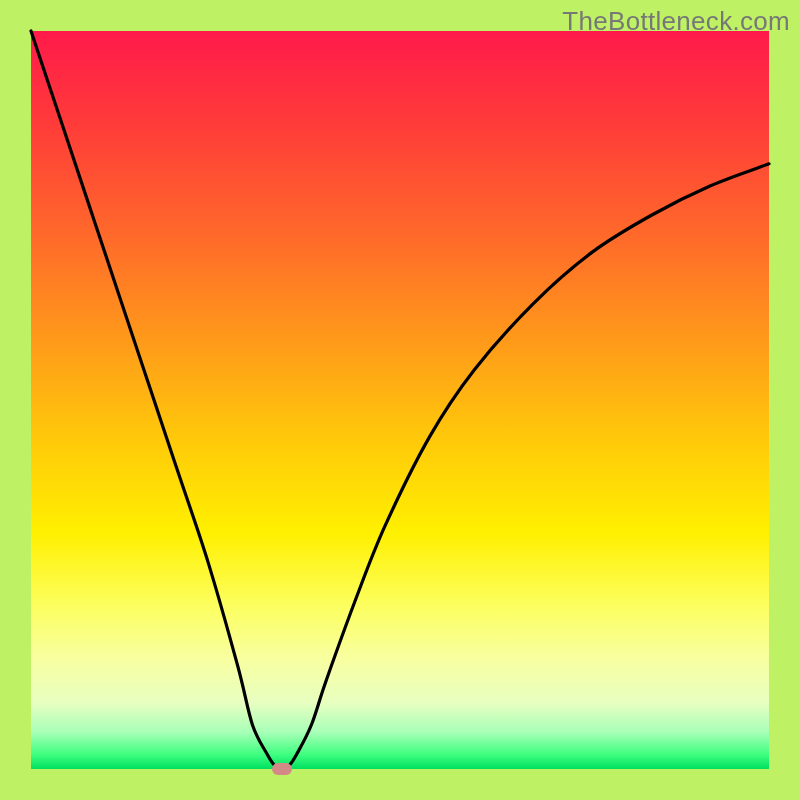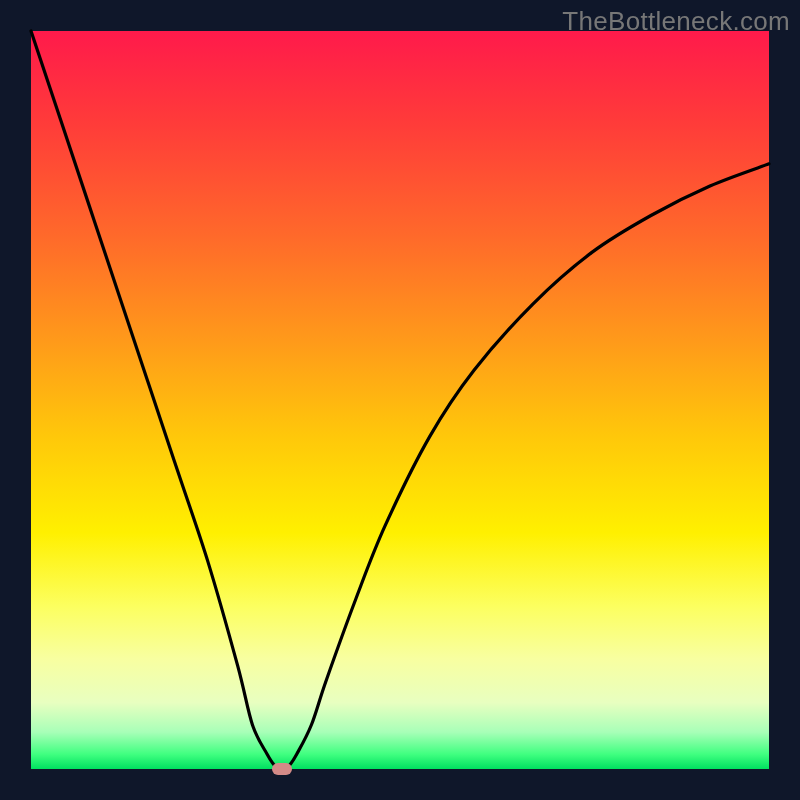--- a/index.html
+++ b/index.html
@@ -7,21 +7,21 @@
     padding: 0;
     width: 800px;
     height: 800px;
     background: #000;
     font-family: Arial, Helvetica, sans-serif;
   }
   .frame {
     position: relative;
     width: 800px;
     height: 800px;
-    background: #0f172a;
+    background: #bef264;
   }
   .plot-area {
     position: absolute;
     left: 31px;
     top: 31px;
     width: 738px;
     height: 738px;
     background: linear-gradient(to bottom,
       #ff1a4b 0%,
       #ff3a3a 12%,

